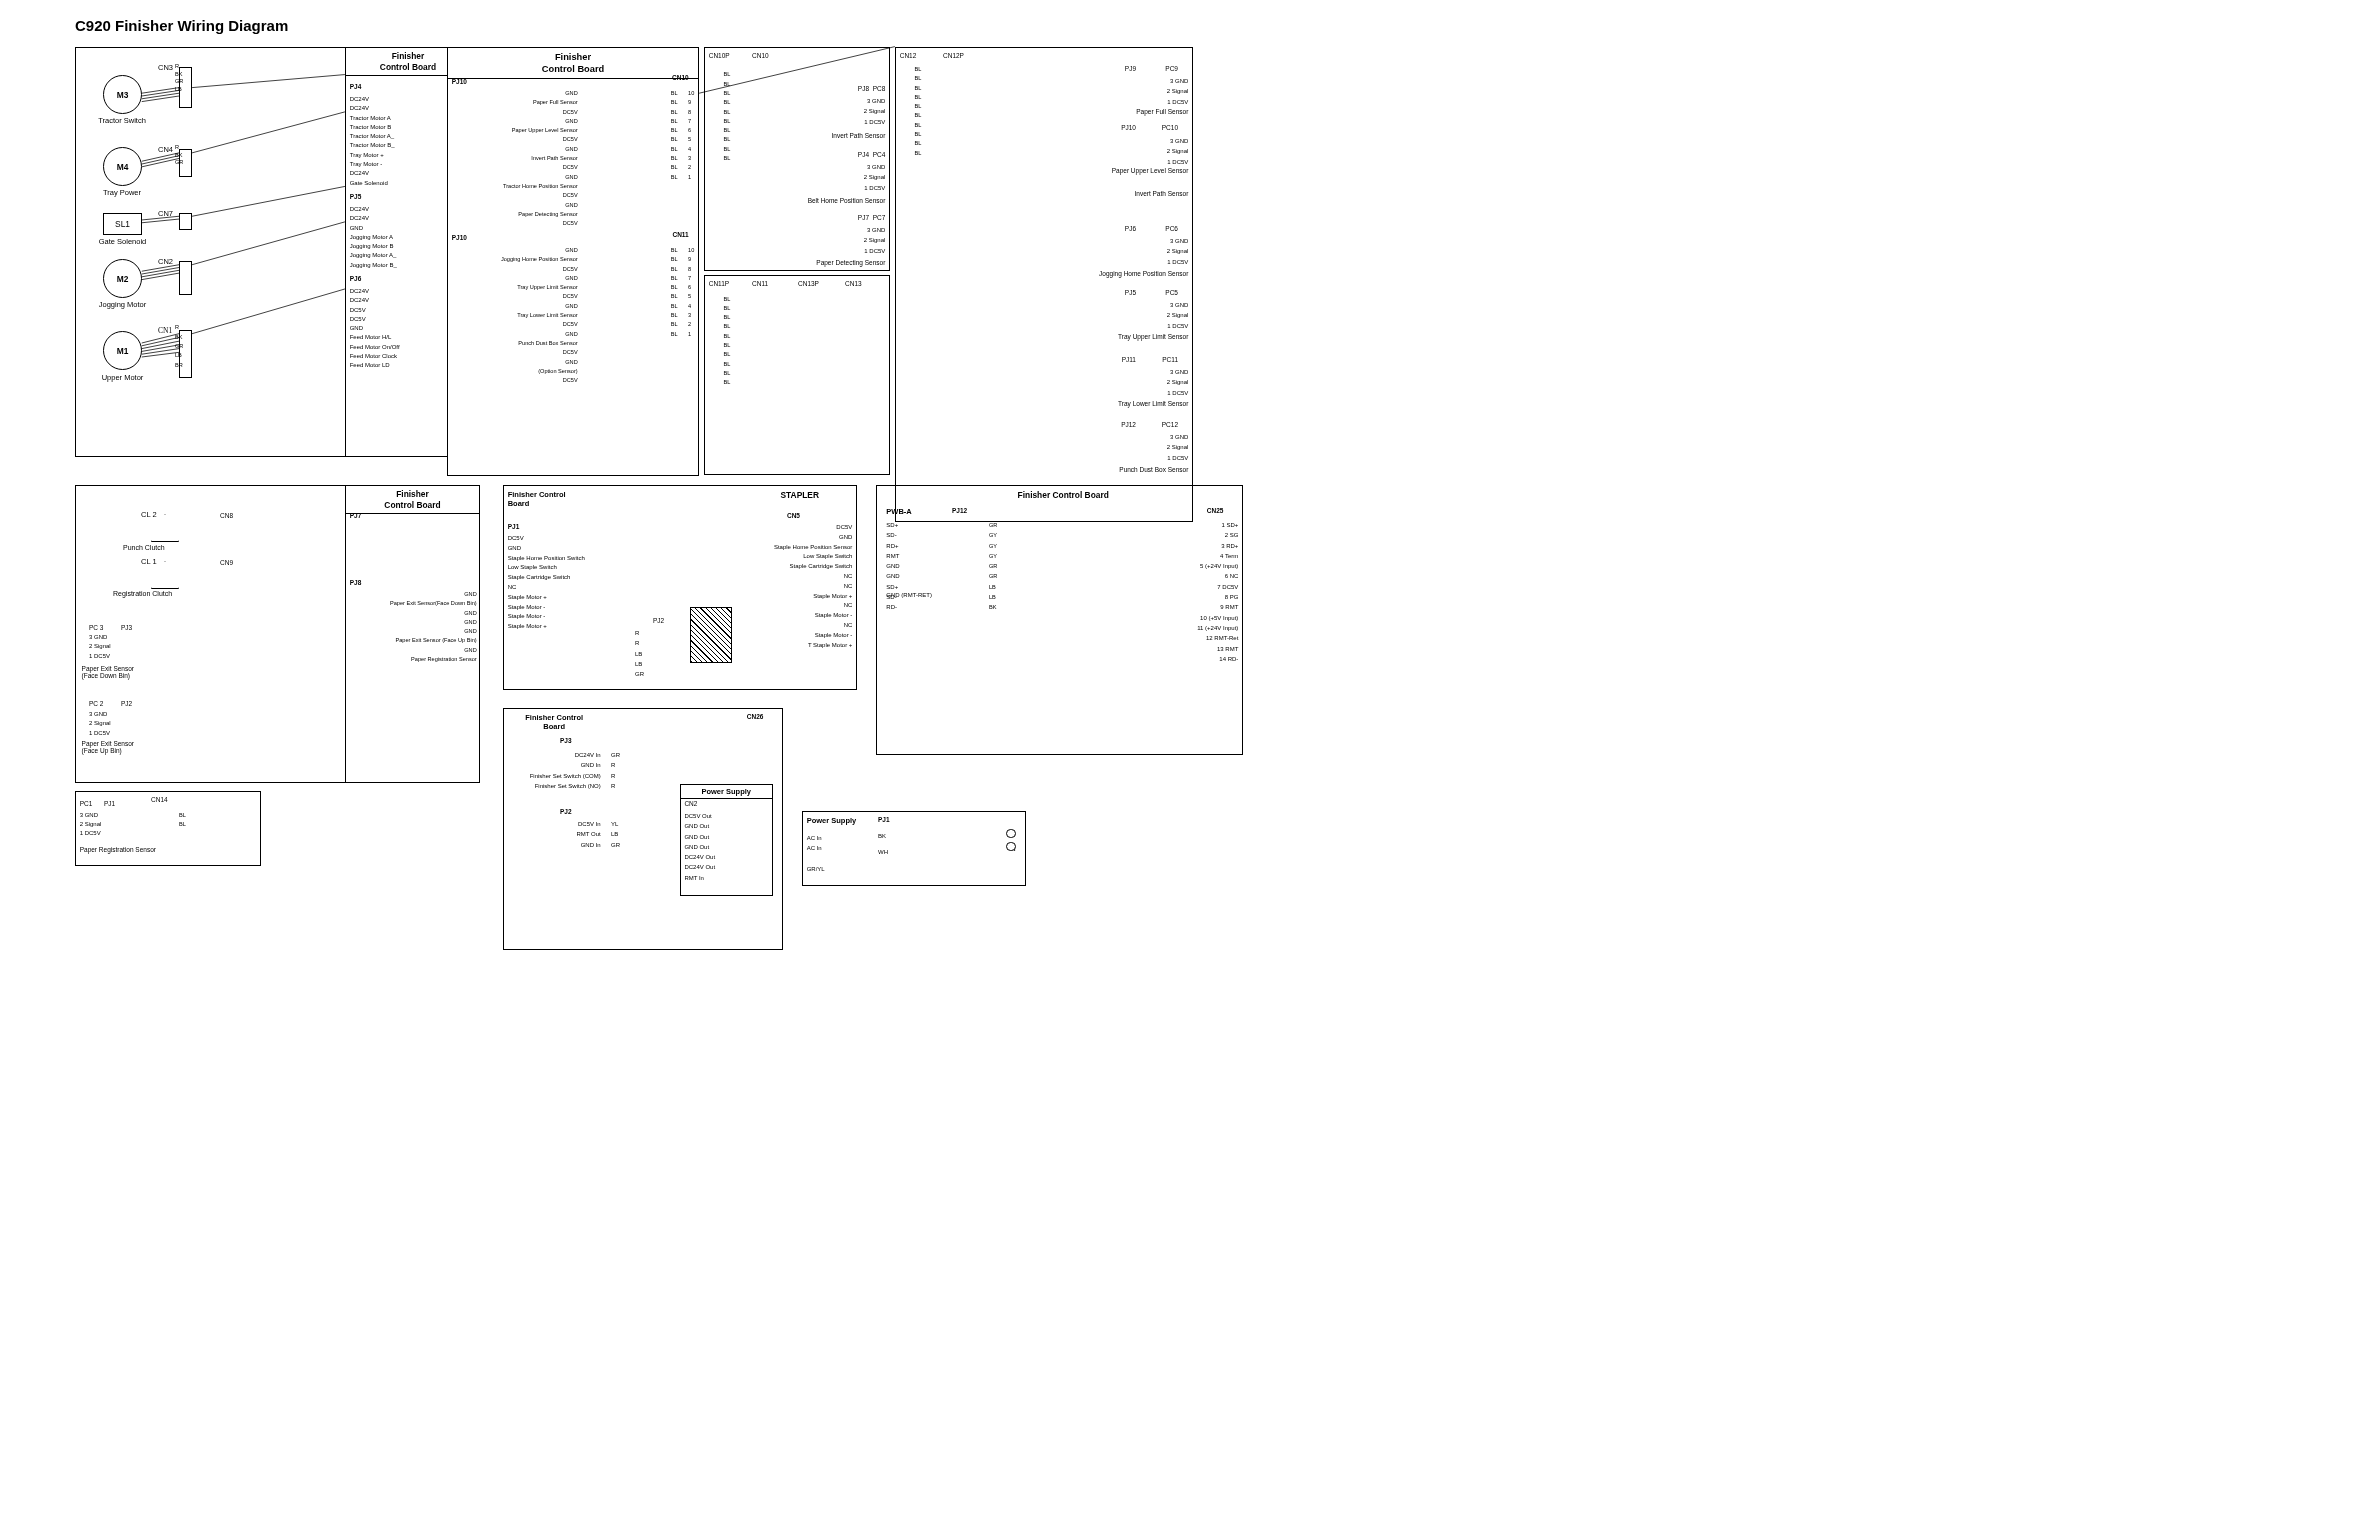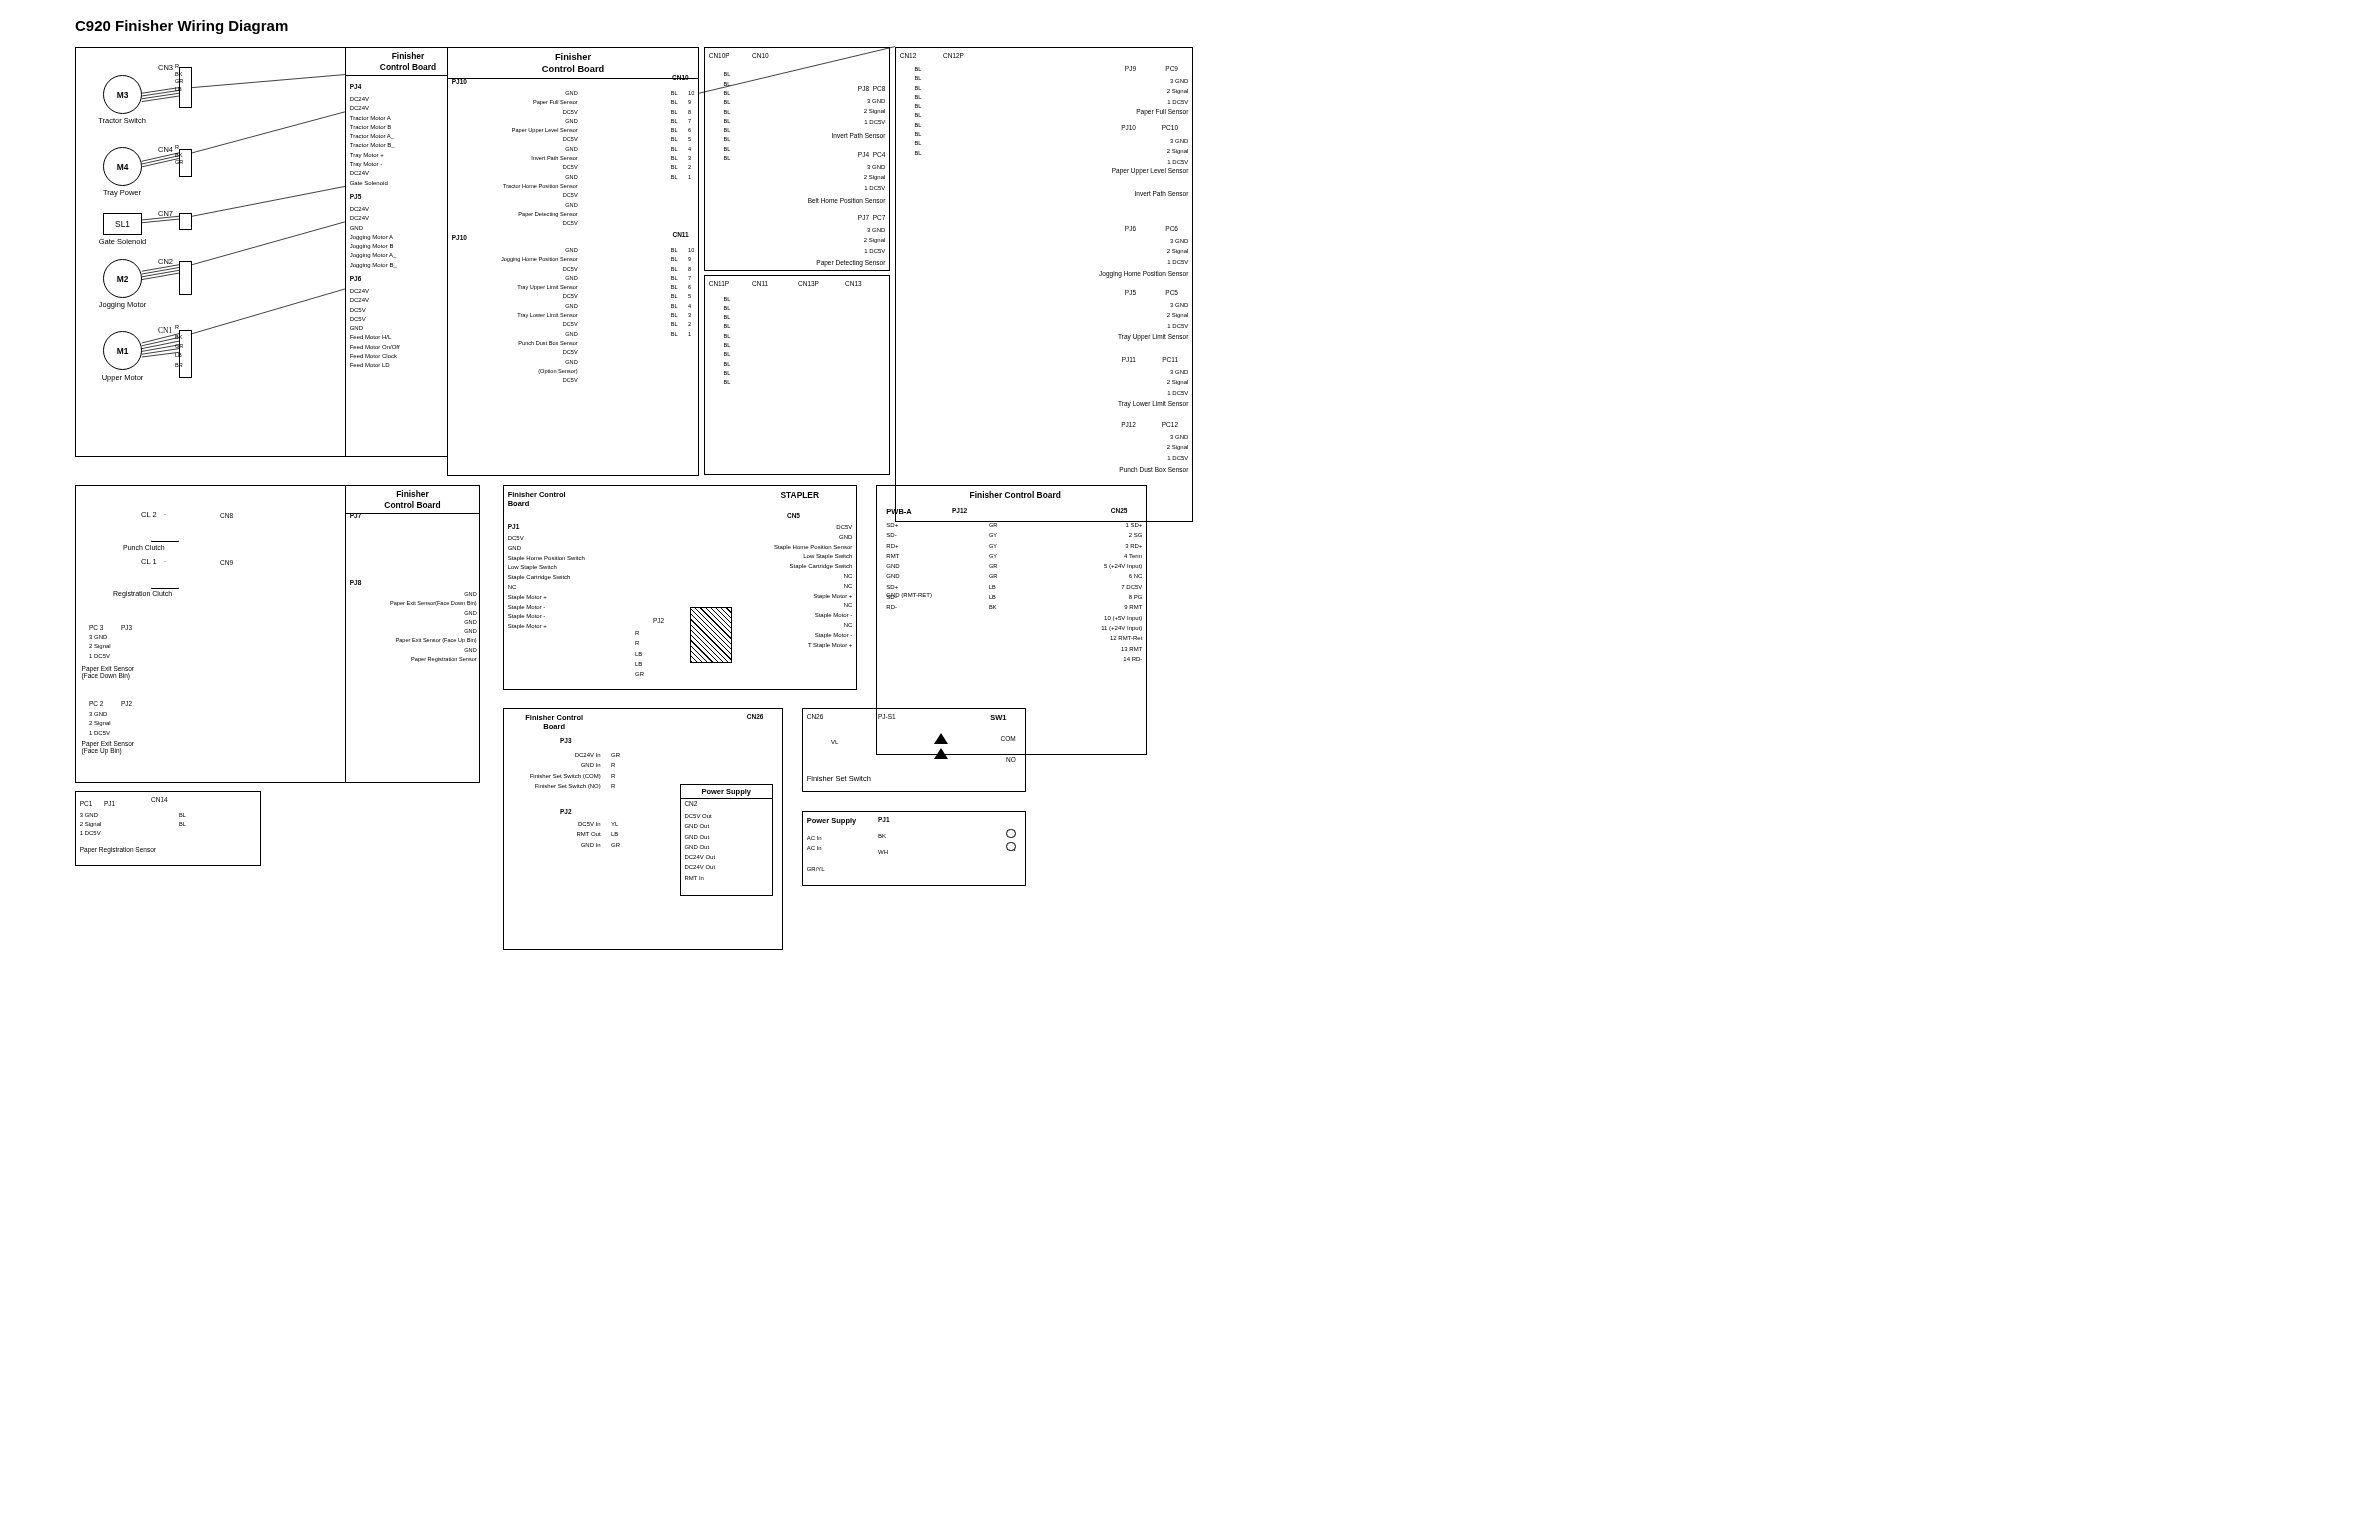--- a/index.html
+++ b/index.html
@@ -268,21 +268,21 @@
     </div>
 
     <div style="position:absolute; left:186px; top:121px; width:42px; height:56px; border:1.4px solid #000; background: repeating-linear-gradient(45deg, #000, #000 0.9px, #fff 0.9px, #fff 3.7px);"></div>
 
     <div style="position:absolute; left:149px; top:131px; font-size:6.5px;">PJ2</div>
     <div style="position:absolute; left:131px; top:142px; font-size:6px; line-height:10.3px;">
       R<br>R<br>LB<br>LB<br>GR
     </div>
   </div>
 
-  <div style="position:absolute; left:876px; top:485px; width:271px; height:270px; border:1.4px solid #000;">
+  <div style="position:absolute; left:876px; top:485px; width:367px; height:270px; border:1.4px solid #000;">
     <div style="position:absolute; left:3.7px; top:3.7px; font-size:8.4px; font-weight:bold; text-align:center; width:100%;">Finisher Control Board</div>
 
     <div style="position:absolute; left:9.3px; top:20.5px; font-size:7.5px; font-weight:bold;">PWB-A</div>
     <div style="position:absolute; left:75px; top:20.5px; font-size:6.5px; font-weight:bold;">PJ12</div>
     <div style="position:absolute; right:18.6px; top:20.5px; font-size:6.5px; font-weight:bold;">CN25</div>
 
     <div style="position:absolute; left:9.3px; top:34px; font-size:6px; line-height:10.3px;">
       SD+<br>SD-<br>RD+<br>RMT<br>GND<br>GND<br>SD+<br>SD-<br>RD-
     </div>
 
@@ -323,40 +323,20 @@
 
     <div style="position:absolute; right:9.3px; top:75px; width:93px; height:112px; border:1.4px solid #000;">
       <div style="font-size:7.5px; font-weight:bold; text-align:center; padding:1.9px; border-bottom:0.9px solid #000;">Power Supply</div>
       <div style="position:absolute; left:3.7px; top:15px; font-size:6.5px;">CN2</div>
       <div style="position:absolute; left:3.7px; top:26px; font-size:6px; line-height:10.3px;">
         DC5V Out<br>GND Out<br>GND Out<br>GND Out<br>DC24V Out<br>DC24V Out<br>RMT In
       </div>
     </div>
   </div>
 
-  <div style="position:absolute; left:802px; top:708px; width:224px; height:84px; border:1.4px solid #000;">
-    <div style="position:absolute; left:3.7px; top:3.7px; font-size:6.5px;">CN26</div>
-    <div style="position:absolute; left:75px; top:3.7px; font-size:6.5px;">PJ-S1</div>
-    <div style="position:absolute; right:18.6px; top:3.7px; font-size:7.5px; font-weight:bold;">SW1</div>
-
-    <div style="position:absolute; left:28px; top:28px; font-size:6px; line-height:10.3px;">
-      VL
-    </div>
-
-    <div style="position:absolute; left:131px; top:24px;">
-
-      <div style="width:0; height:0; border-left:7.5px solid transparent; border-right:7.5px solid transparent; border-bottom:11.2px solid #000; margin-bottom:3.7px;"></div>
-      <div style="width:0; height:0; border-left:7.5px solid transparent; border-right:7.5px solid transparent; border-bottom:11.2px solid #000;"></div>
-    </div>
-
-    <div style="position:absolute; right:9.3px; top:26px; font-size:6.5px;">COM</div>
-    <div style="position:absolute; right:9.3px; top:47px; font-size:6.5px;">NO</div>
-
-    <div style="position:absolute; left:3.7px; top:65px; font-size:7.5px;">Finisher Set Switch</div>
-  </div>
 
   <div style="position:absolute; left:802px; top:811px; width:224px; height:75px; border:1.4px solid #000;">
     <div style="position:absolute; left:3.7px; top:3.7px; font-size:7.5px; font-weight:bold;">Power Supply</div>
     <div style="position:absolute; left:75px; top:3.7px; font-size:6.5px; font-weight:bold;">PJ1</div>
     <div style="position:absolute; left:3.7px; top:20.5px; font-size:6px; line-height:10.3px;">
       AC In<br>AC In
     </div>
 
     <div style="position:absolute; left:75px; top:20.5px; font-size:6px;">BK</div>
 

